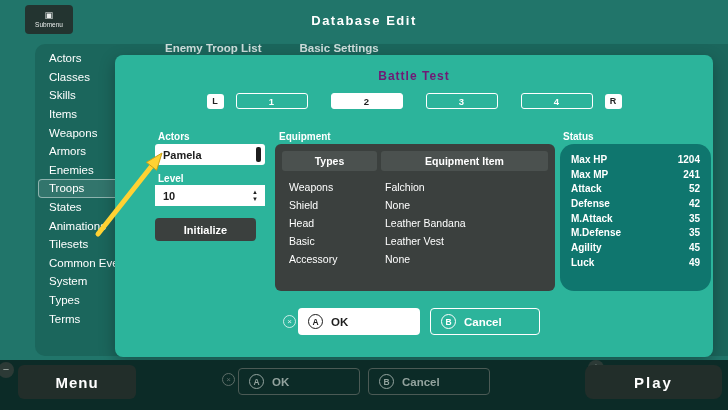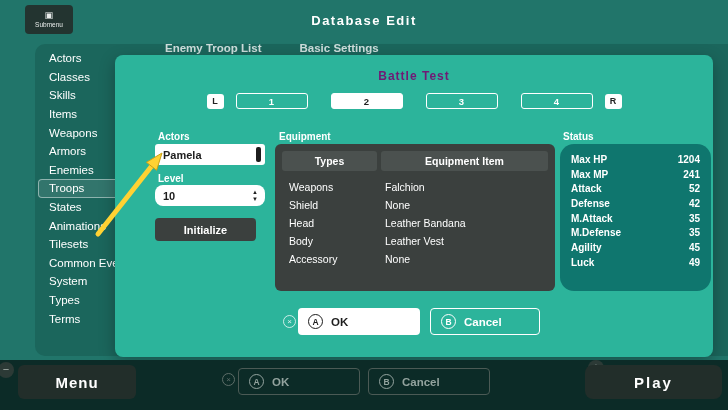--- a/index.html
+++ b/index.html
@@ -32,21 +32,21 @@
     display:flex; align-items:center; justify-content:center; cursor:pointer; }
   .lr-btn.l { margin-right:-11px; } .lr-btn.r { margin-left:-11px; }
   .page-tab { width:72px; height:16px; border:1px solid #fff; border-radius:3px; color:#fff; font-size:9.5px; font-weight:bold;
     display:flex; align-items:center; justify-content:center; cursor:pointer; }
   .page-tab.selected { background:#fff; color:#222; }
 
   .field-label { position:absolute; color:#fff; font-size:10px; font-weight:bold; }
   .dropdown { position:absolute; left:40px; top:89px; width:110px; height:21px; background:#fff; border-radius:3px;
     display:flex; align-items:center; padding-left:8px; font-size:11px; color:#1d1d1d; font-weight:bold; cursor:pointer; }
   .dd-scroll { position:absolute; right:4px; top:3px; width:5px; height:15px; background:#1d1d1d; border-radius:2px; }
-  .spinner { position:absolute; left:40px; top:130px; width:110px; height:21px; background:#fff; border-radius:8px;
+  .spinner { position:absolute; left:40px; top:130px; width:110px; height:21px; background:#fff; border-radius:0;
     display:flex; align-items:center; padding-left:8px; font-size:11px; color:#1d1d1d; font-weight:bold; cursor:pointer; }
   .spin-arrows { position:absolute; right:7px; top:4px; display:flex; flex-direction:column; align-items:center; }
   .spin-arrows span { font-size:6px; line-height:6.5px; color:#1d1d1d; cursor:pointer; }
   .init-btn { position:absolute; left:40px; top:163px; width:101px; height:23px; background:#3b403e; border-radius:4px;
     color:#fff; font-size:11px; font-weight:bold; display:flex; align-items:center; justify-content:center; cursor:pointer; }
 
   .equip-panel { position:absolute; left:160px; top:89px; width:280px; height:147px; background:#3b403e; border-radius:6px; }
   .equip-head { position:absolute; top:7px; height:20px; background:#4b514f; border-radius:3px; color:#fff; font-size:10.5px;
     font-weight:bold; display:flex; align-items:center; justify-content:center; cursor:pointer; }
   .eh-types { left:7px; width:95px; } .eh-item { left:106px; width:167px; }
@@ -162,21 +162,21 @@
         </div>
         <div class="equip-row">
           <span class="t">Shield</span>
           <span class="i">None</span>
         </div>
         <div class="equip-row">
           <span class="t">Head</span>
           <span class="i">Leather Bandana</span>
         </div>
         <div class="equip-row">
-          <span class="t">Body</span>
+          <span class="t">Basic</span>
           <span class="i">Leather Vest</span>
         </div>
         <div class="equip-row">
           <span class="t">Accessory</span>
           <span class="i">None</span>
         </div>
       </div>
     </div>
 
     <div class="field-label" style="left:448px; top:76px;">Status</div>

